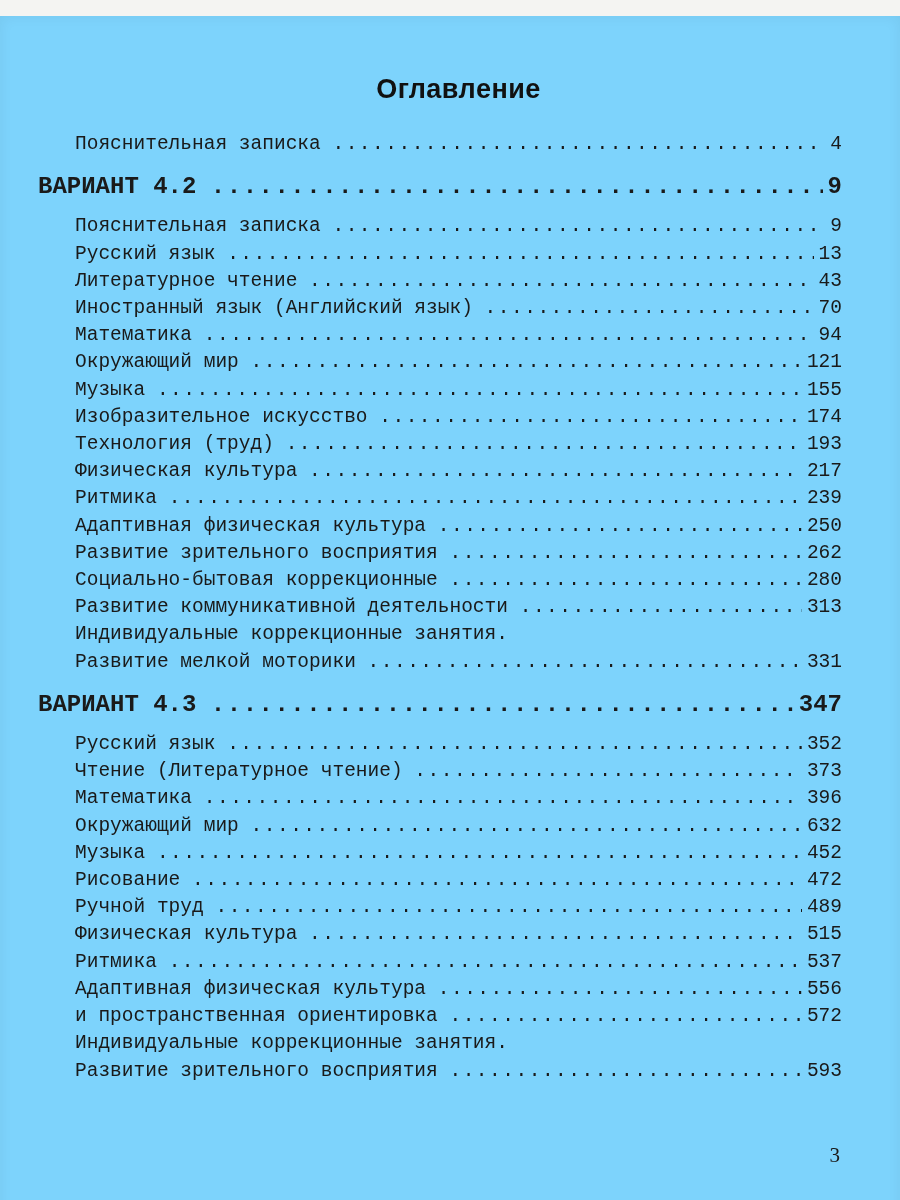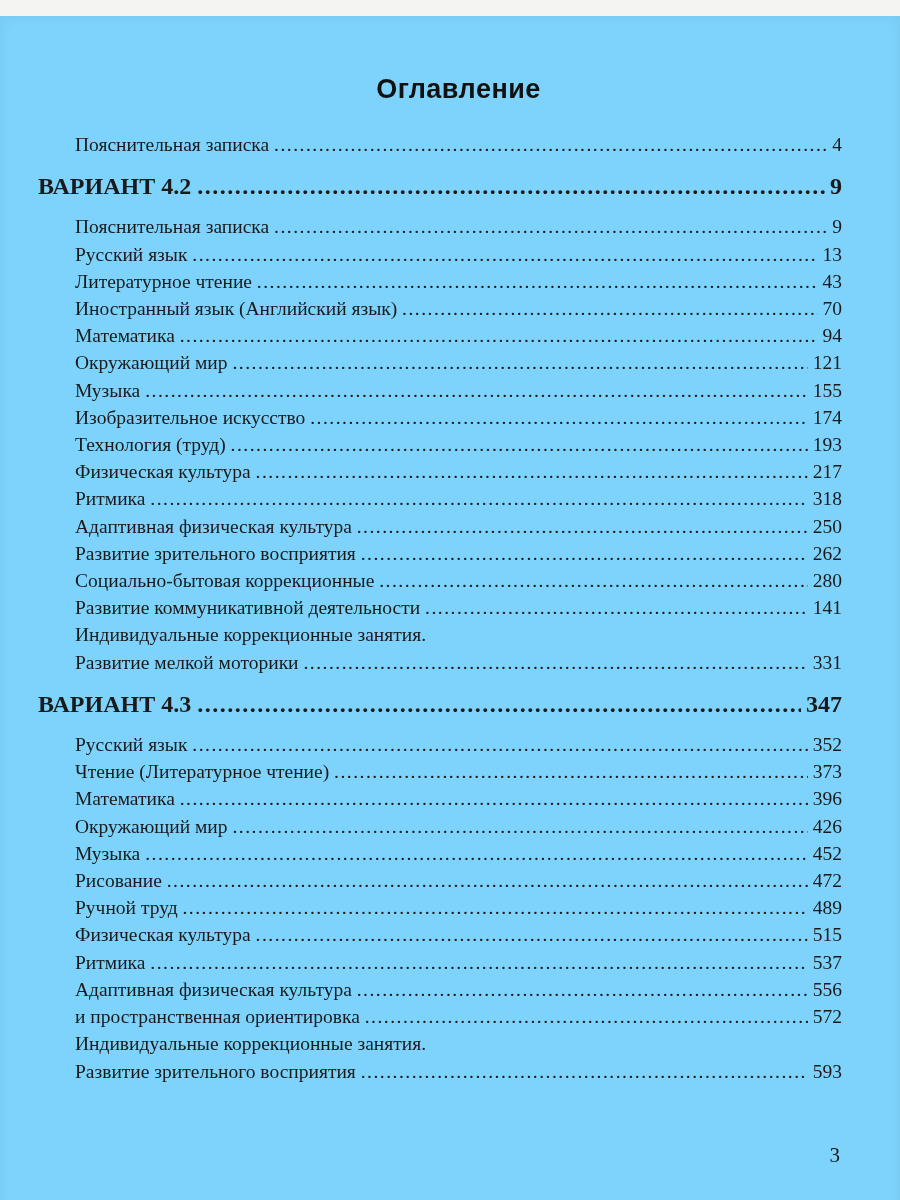--- a/index.html
+++ b/index.html
@@ -34,20 +34,21 @@
     letter-spacing: 0.5px;
     color: #111;
   }
   .toc {
     font-size: 19.5px;
     line-height: 27.2px;
   }
   .toc-row {
     display: flex;
     align-items: center;
+    font-family: Liberation Mono, monospace;
   }
   .toc-label {
     flex: 0 0 auto;
     white-space: pre-wrap;
   }
   .toc-dots {
     flex: 1 1 auto;
     min-width: 0;
     overflow: hidden;
     white-space: nowrap;
@@ -143,41 +144,41 @@
           <span class="toc-page">193</span>
         </div>
         <div class="toc-row">
           <span class="toc-label">Физическая культура </span>
           <span class="toc-dots"></span>
           <span class="toc-page">217</span>
         </div>
         <div class="toc-row">
           <span class="toc-label">Ритмика </span>
           <span class="toc-dots"></span>
-          <span class="toc-page">318</span>
+          <span class="toc-page">239</span>
         </div>
         <div class="toc-row">
           <span class="toc-label">Адаптивная физическая культура </span>
           <span class="toc-dots"></span>
           <span class="toc-page">250</span>
         </div>
         <div class="toc-row">
           <span class="toc-label">Развитие зрительного восприятия </span>
           <span class="toc-dots"></span>
           <span class="toc-page">262</span>
         </div>
         <div class="toc-row">
           <span class="toc-label">Социально-бытовая коррекционные </span>
           <span class="toc-dots"></span>
           <span class="toc-page">280</span>
         </div>
         <div class="toc-row">
           <span class="toc-label">Развитие коммуникативной деятельности </span>
           <span class="toc-dots"></span>
-          <span class="toc-page">141</span>
+          <span class="toc-page">313</span>
         </div>
         <div class="toc-row toc-preline">
           <span class="toc-label">Индивидуальные коррекционные занятия.</span>
         </div>
         <div class="toc-row">
           <span class="toc-label">Развитие мелкой моторики </span>
           <span class="toc-dots"></span>
           <span class="toc-page">331</span>
         </div>
         <div class="toc-row toc-heading">
@@ -196,21 +197,21 @@
           <span class="toc-page">373</span>
         </div>
         <div class="toc-row">
           <span class="toc-label">Математика </span>
           <span class="toc-dots"></span>
           <span class="toc-page">396</span>
         </div>
         <div class="toc-row">
           <span class="toc-label">Окружающий мир </span>
           <span class="toc-dots"></span>
-          <span class="toc-page">426</span>
+          <span class="toc-page">632</span>
         </div>
         <div class="toc-row">
           <span class="toc-label">Музыка </span>
           <span class="toc-dots"></span>
           <span class="toc-page">452</span>
         </div>
         <div class="toc-row">
           <span class="toc-label">Рисование </span>
           <span class="toc-dots"></span>
           <span class="toc-page">472</span>

